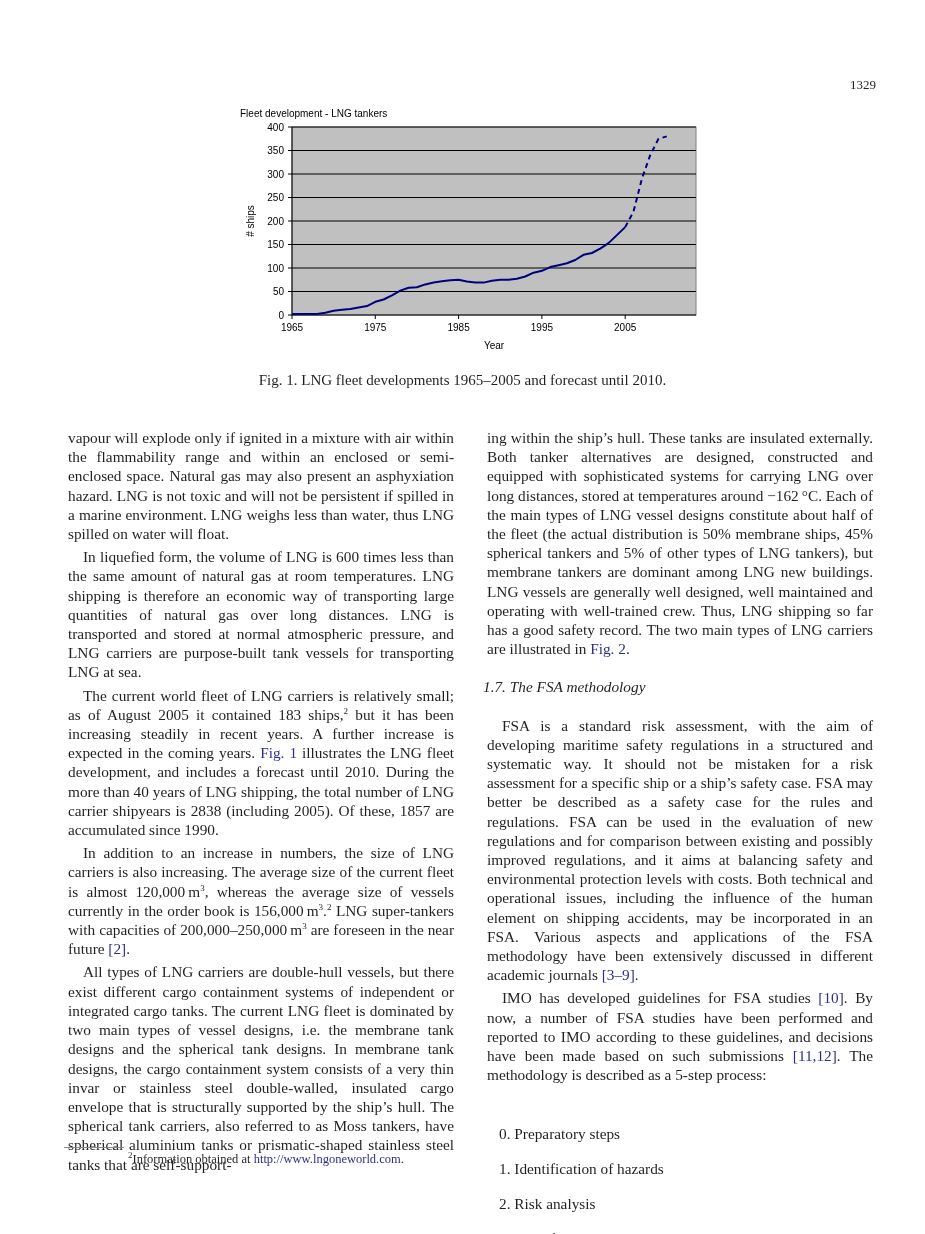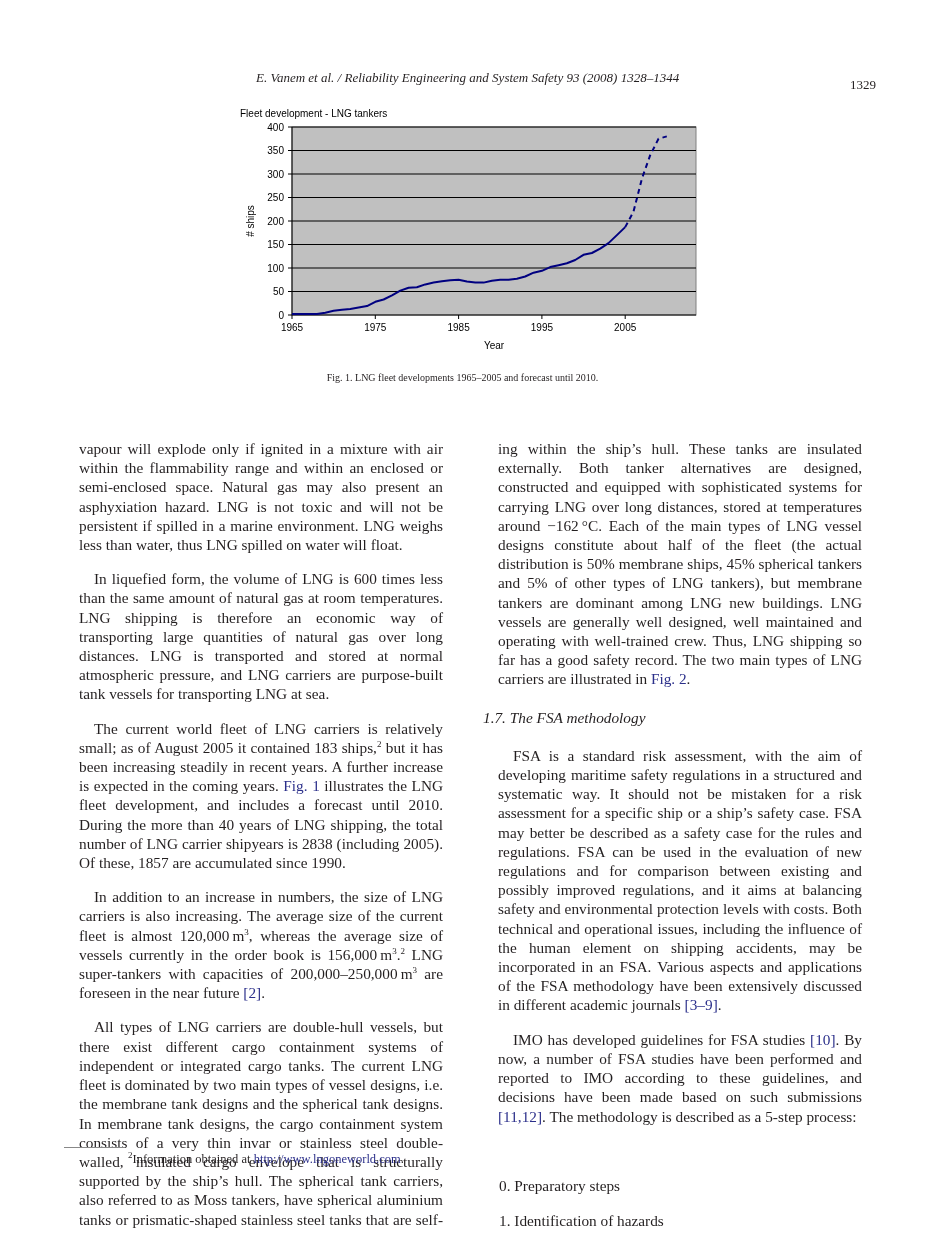--- a/index.html
+++ b/index.html
@@ -6,42 +6,41 @@
   body { width: 925px; height: 1234px; position: relative; overflow: hidden;
          font-family: "Liberation Serif", "DejaVu Serif", serif; color: #231f20; }
   .running-head { position: absolute; top: 70px; left: 0; width: 925px; height: 20px; }
   .rh-text { position: absolute; left: 256px; top: 0; font-style: italic; font-size: 13px; }
   .rh-page { position: absolute; right: 49px; top: 0; font-size: 13px; margin-top: 7px; }
 
   .figure { position: absolute; top: 108px; left: 240px; width: 470px; height: 252px; }
   .chart-title { position: absolute; left: 0; width: 510px; top: 0; 
                  font-family: "Liberation Sans", "DejaVu Sans", sans-serif; font-size: 10px; color: #000; }
   .chart-svg { position: absolute; left: 0; top: 0; }
-  .caption { position: absolute; top: 372px; left: 0; width: 925px; text-align: center; font-size: 10px; }
+  .caption { position: absolute; top: 372px; left: 0; width: 925px; text-align: center; font-size: 15px; }
 
   .col { position: absolute; top: 424px; width: 394px; font-size: 15.3px; line-height: 19.2px; text-align: justify; }
   .col-left { left: 64px; }
   .col-right { left: 483px; }
-  .col p { margin: 15px; }
+  .col p { margin: 4px; }
   .indent { text-indent: 15px; }
   .link { color: #2b2f8a; }
   sup { font-size: 9px; line-height: 0; }
   .section-head { font-style: italic; margin: 19px 0 19px 0 !important; }
   .spacer { height: 19px; }
   .steps { margin: 0; padding: 0; list-style: none; }
   .steps li { margin: 16px; }
 
   .footnote-rule { position: absolute; left: 64px; top: 1147px; width: 60px; border-top: 1px solid #888; }
   .footnote { position: absolute; left: 80px; top: 1152px; font-size: 12.5px; margin-left: 48px; }
 </style>
 </head>
 <body>
 
 <div class="running-head">
-  <span class="rh-text">E. Vanem et al. / Reliability Engineering and System Safety 93 (2008) 1328–1344</span>
   <span class="rh-page">1329</span>
 </div>
 
 <div class="figure">
   <div class="chart-title">Fleet development - LNG tankers</div>
   <svg class="chart-svg" id="chart" width="470" height="252">
       <rect x="52" y="19" width="404" height="188" fill="#c0c0c0" stroke="#808080" stroke-width="1"></rect>
       <line x1="48" x2="52" y1="207" y2="207" stroke="#000"></line>
       <text x="44" y="210.5" text-anchor="end" font-size="10" font-family="Liberation Sans, DejaVu Sans, sans-serif" fill="#000">0</text>
       <line x1="52" x2="456" y1="183.5" y2="183.5" stroke="#000" stroke-width="1"></line>

